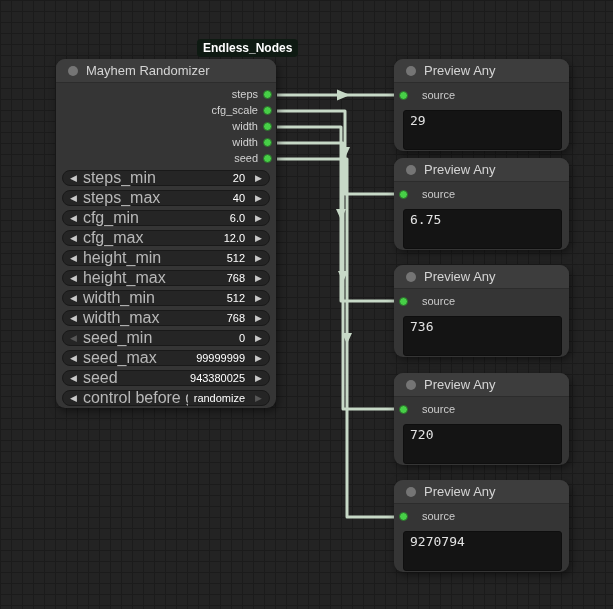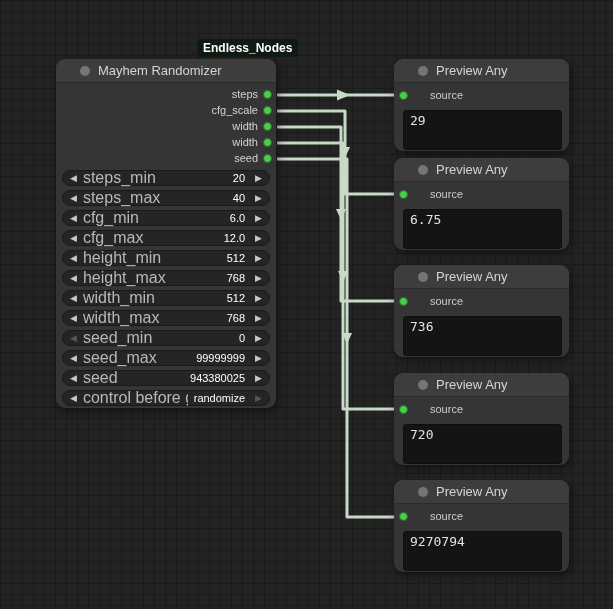--- a/index.html
+++ b/index.html
@@ -13,42 +13,42 @@
     font-family:"Liberation Sans", sans-serif;
   }
   svg.wires{position:absolute;left:0;top:0;z-index:1;pointer-events:none;}
   .node{
     position:absolute;background:#353535;border-radius:9px;
     box-shadow:2px 3px 8px rgba(0,0,0,.5);z-index:2;
   }
   .node-header{
     height:23px;background:#3d3d3d;border-radius:9px 9px 0 0;
     border-bottom:1px solid #2c2c2c;
-    display:flex;align-items:center;padding-left:24px;gap:8px;
+    display:flex;align-items:center;padding-left:12px;gap:8px;
   }
   .title-dot{width:10px;height:10px;border-radius:50%;background:#757575;flex:0 0 auto;}
   .node-title{font-size:13px;color:#d4d4d4;white-space:nowrap;}
   
   .main-node{left:56px;top:59px;width:220px;height:349px;}
   .outputs{position:absolute;top:27px;left:0;right:4px;}
   .out-row{height:16px;display:flex;align-items:center;justify-content:flex-end;gap:5px;}
   .out-label{font-size:11px;color:#d2d2d2;}
   .port{width:9px;height:9px;border-radius:50%;background:#47cf47;border:1px solid #2a6b2a;box-sizing:border-box;flex:0 0 auto;}
   .widgets{position:absolute;top:111px;left:6px;right:6px;}
   .w-row{
     height:16px;margin-bottom:4px;background:#252525;border:1px solid #191919;
     border-radius:9px;display:flex;align-items:center;padding:0 7px;box-sizing:border-box;gap:6px;
   }
   .w-arrow{font-size:9px;color:#c9c9c9;line-height:16px;flex:0 0 auto;}
   .w-arrow.dim{color:#575757;}
   .w-label{font-size:16px;color:#b8b8b8;flex:1 1 auto;white-space:nowrap;overflow:hidden;}
   .w-value{font-size:11px;color:#ffffff;white-space:nowrap;margin-right:4px;}
   
   .preview{left:394px;width:175px;height:92px;}
-  .in-row{position:absolute;top:28px;left:5px;display:flex;align-items:center;gap:22px;height:16px;}
+  .in-row{position:absolute;top:28px;left:5px;display:flex;align-items:center;gap:14px;height:16px;}
   .in-label{font-size:11px;color:#cccccc;}
   .preview-text{
     position:absolute;left:9px;right:7px;top:51px;height:40px;
     background:#141414;border:1px solid #0e0e0e;border-radius:3px;
     font-family:"DejaVu Sans Mono", monospace;font-size:13px;color:#e3e3e3;
     padding:2px 6px;box-sizing:border-box;overflow:hidden;
   }
   
   .badge{
     position:absolute;left:197px;top:39px;z-index:3;

